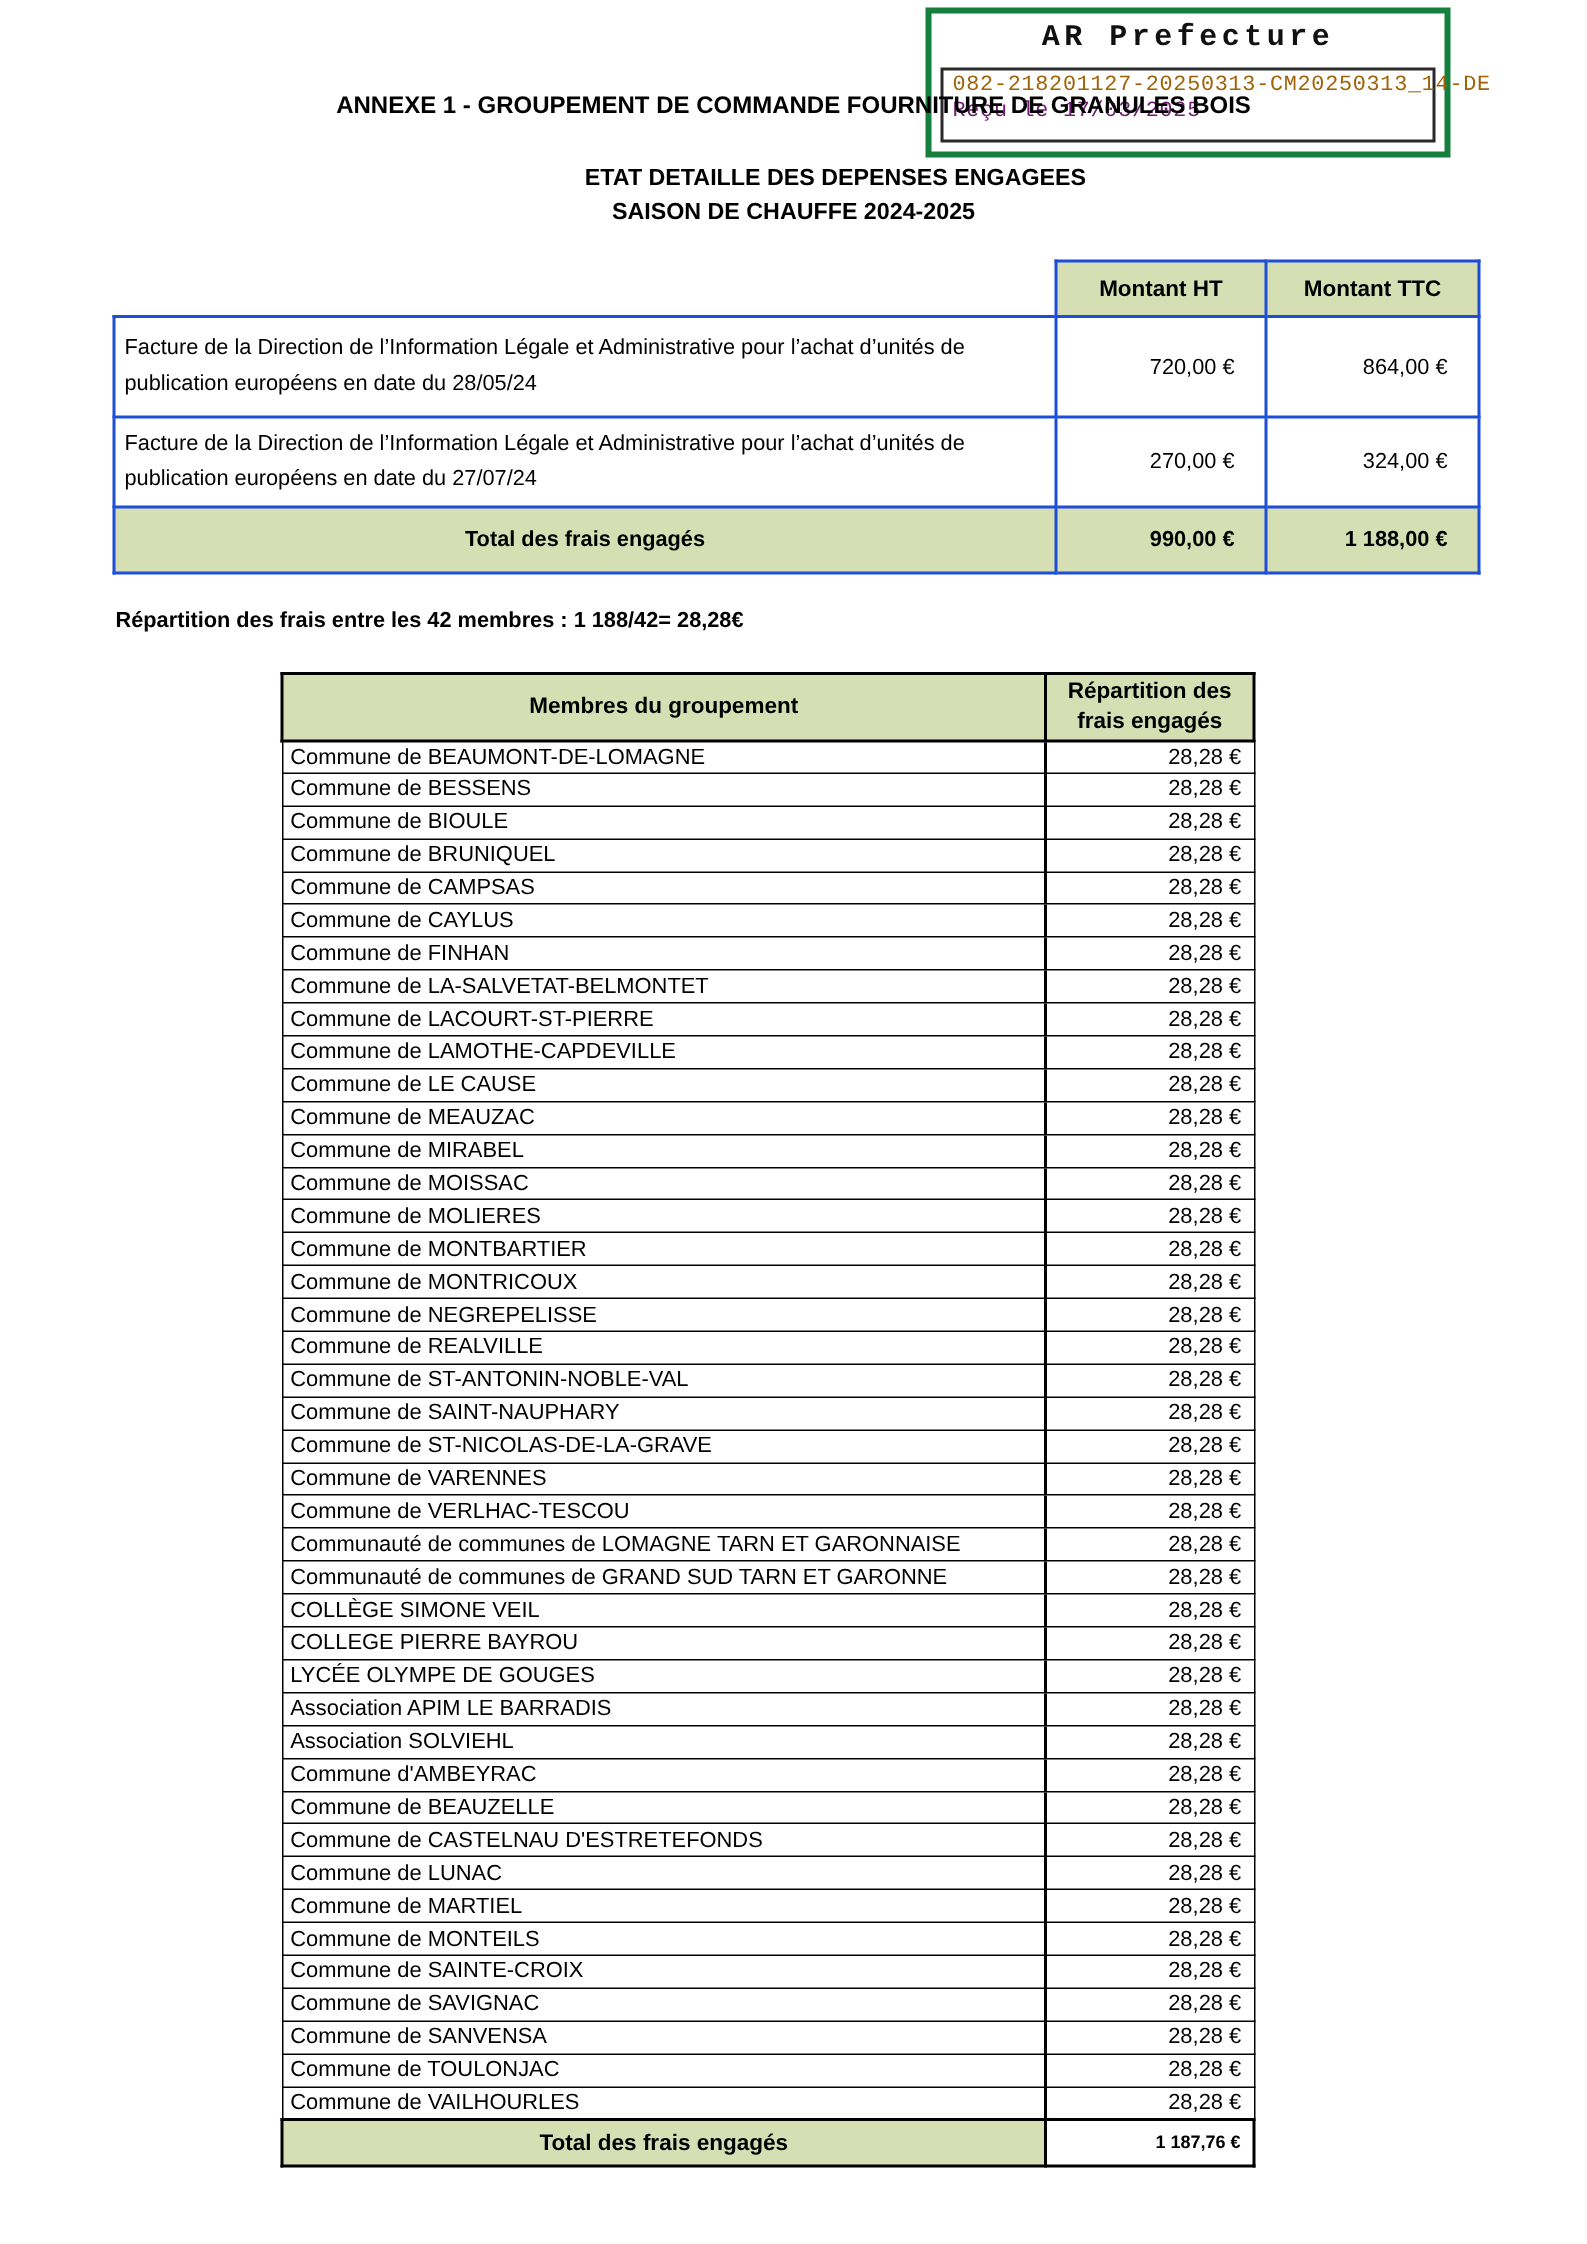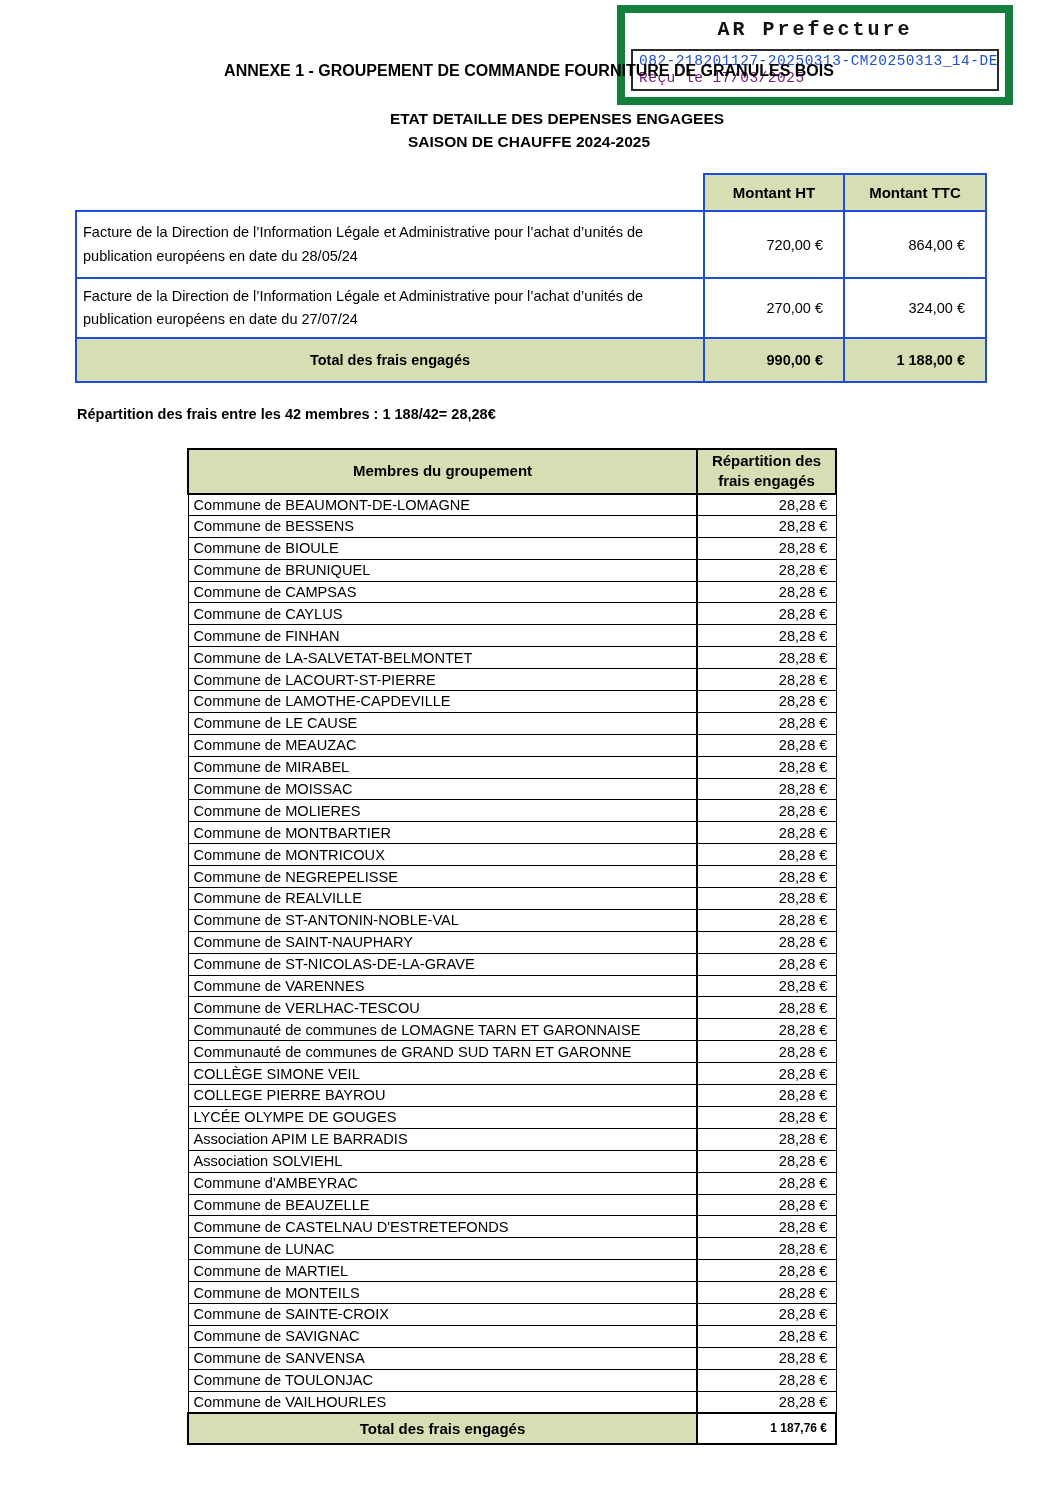--- a/index.html
+++ b/index.html
@@ -13,22 +13,22 @@
     height:1496px;
     background:#ffffff;
     font-family:"Liberation Sans", sans-serif;
     color:#000;
     overflow:hidden;
   }
   
   .stamp{
     position:absolute;
     left:617px; top:5px;
-    width:396px; height:100px;
-    border:8px solid #15803d;
+    width:350px; height:100px;
+    border:4px solid #15803d;
     background:#ffffff;
     z-index:1;
     font-family:"Liberation Mono", "DejaVu Sans Mono", monospace;
     box-sizing:border-box;
   }
   .stamp-title{
     text-align:center;
     font-weight:bold;
     font-size:20px;
     letter-spacing:3px;
@@ -39,21 +39,21 @@
     position:absolute;
     left:6px; right:6px;
     top:36px; bottom:6px;
     border:2px solid #2a2a2a;
     padding:2px 6px;
     box-sizing:border-box;
   }
   .stamp-ref{
     font-size:14.5px;
     letter-spacing:0.5px;
-    color:#1d4ed8;
+    color:#a16207;
     white-space:nowrap;
   }
   .stamp-received{
     font-size:14.5px;
     letter-spacing:0.5px;
     color:#701a75;
     margin-top:1px;
     white-space:nowrap;
   }
   

